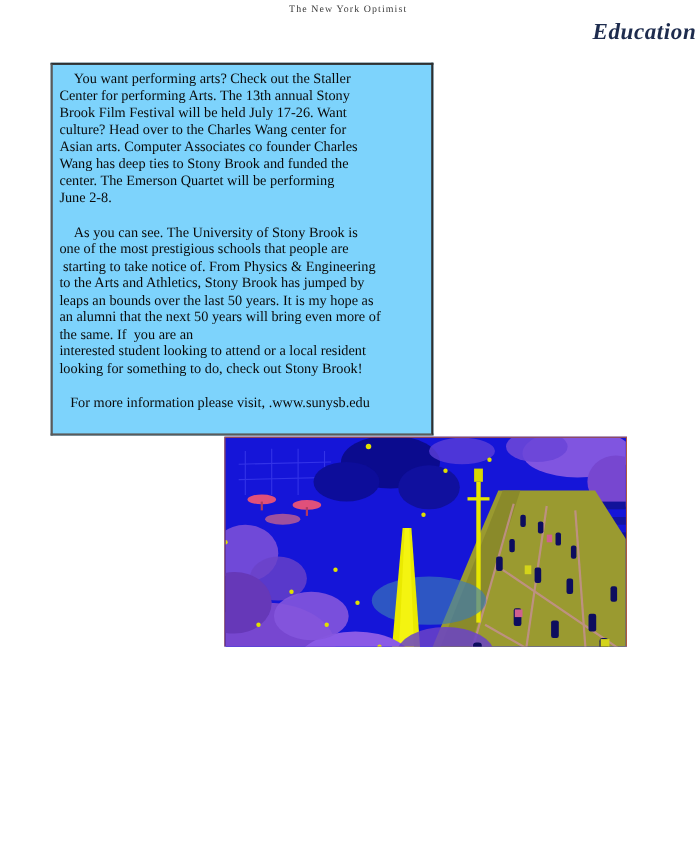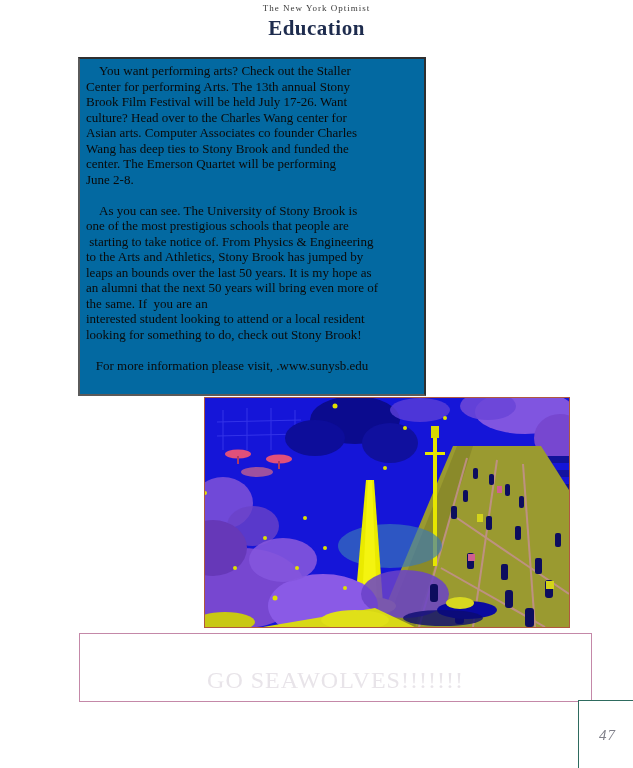--- a/index.html
+++ b/index.html
@@ -1,41 +1,41 @@
 <!DOCTYPE html>
 <html><head>
 <meta charset="utf-8">
 <style>
   html,body{margin:0;padding:0;background:#ffffff;}
   .page{
     position:relative;
-    width:633px;height:768px;
+    width:633px;height:588px;
     background:#ffffff;
     overflow:hidden;
     font-family:"Liberation Serif", serif;
   }
   .masthead{
     position:absolute;top:3px;left:0;width:633px;
     text-align:center;
     font-size:9px;letter-spacing:1px;color:#3a3a3a;
   }
   .page-title{
     position:absolute;top:16px;left:0;width:633px;
-    text-align:center;
+    text-align:right;
     font-size:21px;font-weight:bold;color:#1e2c4e;
     letter-spacing:.5px;
+    font-style:italic;
   }
   .article-box{
     position:absolute;left:46px;top:57px;
     width:336px;height:331px;
     border:2px solid #5a5a5a;
     border-top-color:#2f2f2f;border-right-color:#2f2f2f;
     padding:4px 2px 0 6px;
-    background:#0369a1;
-    margin-left:32px;
+    background:#7dd3fc;
   }
   .article-text{
     font-size:13px;line-height:15.5px;color:#0a0a0a;
     white-space:pre-wrap;
   }
   .photo-frame{
     position:absolute;left:204px;top:397px;
     width:364px;height:229px;
     border:1px solid #b0583f;
     background:#1515d8;

